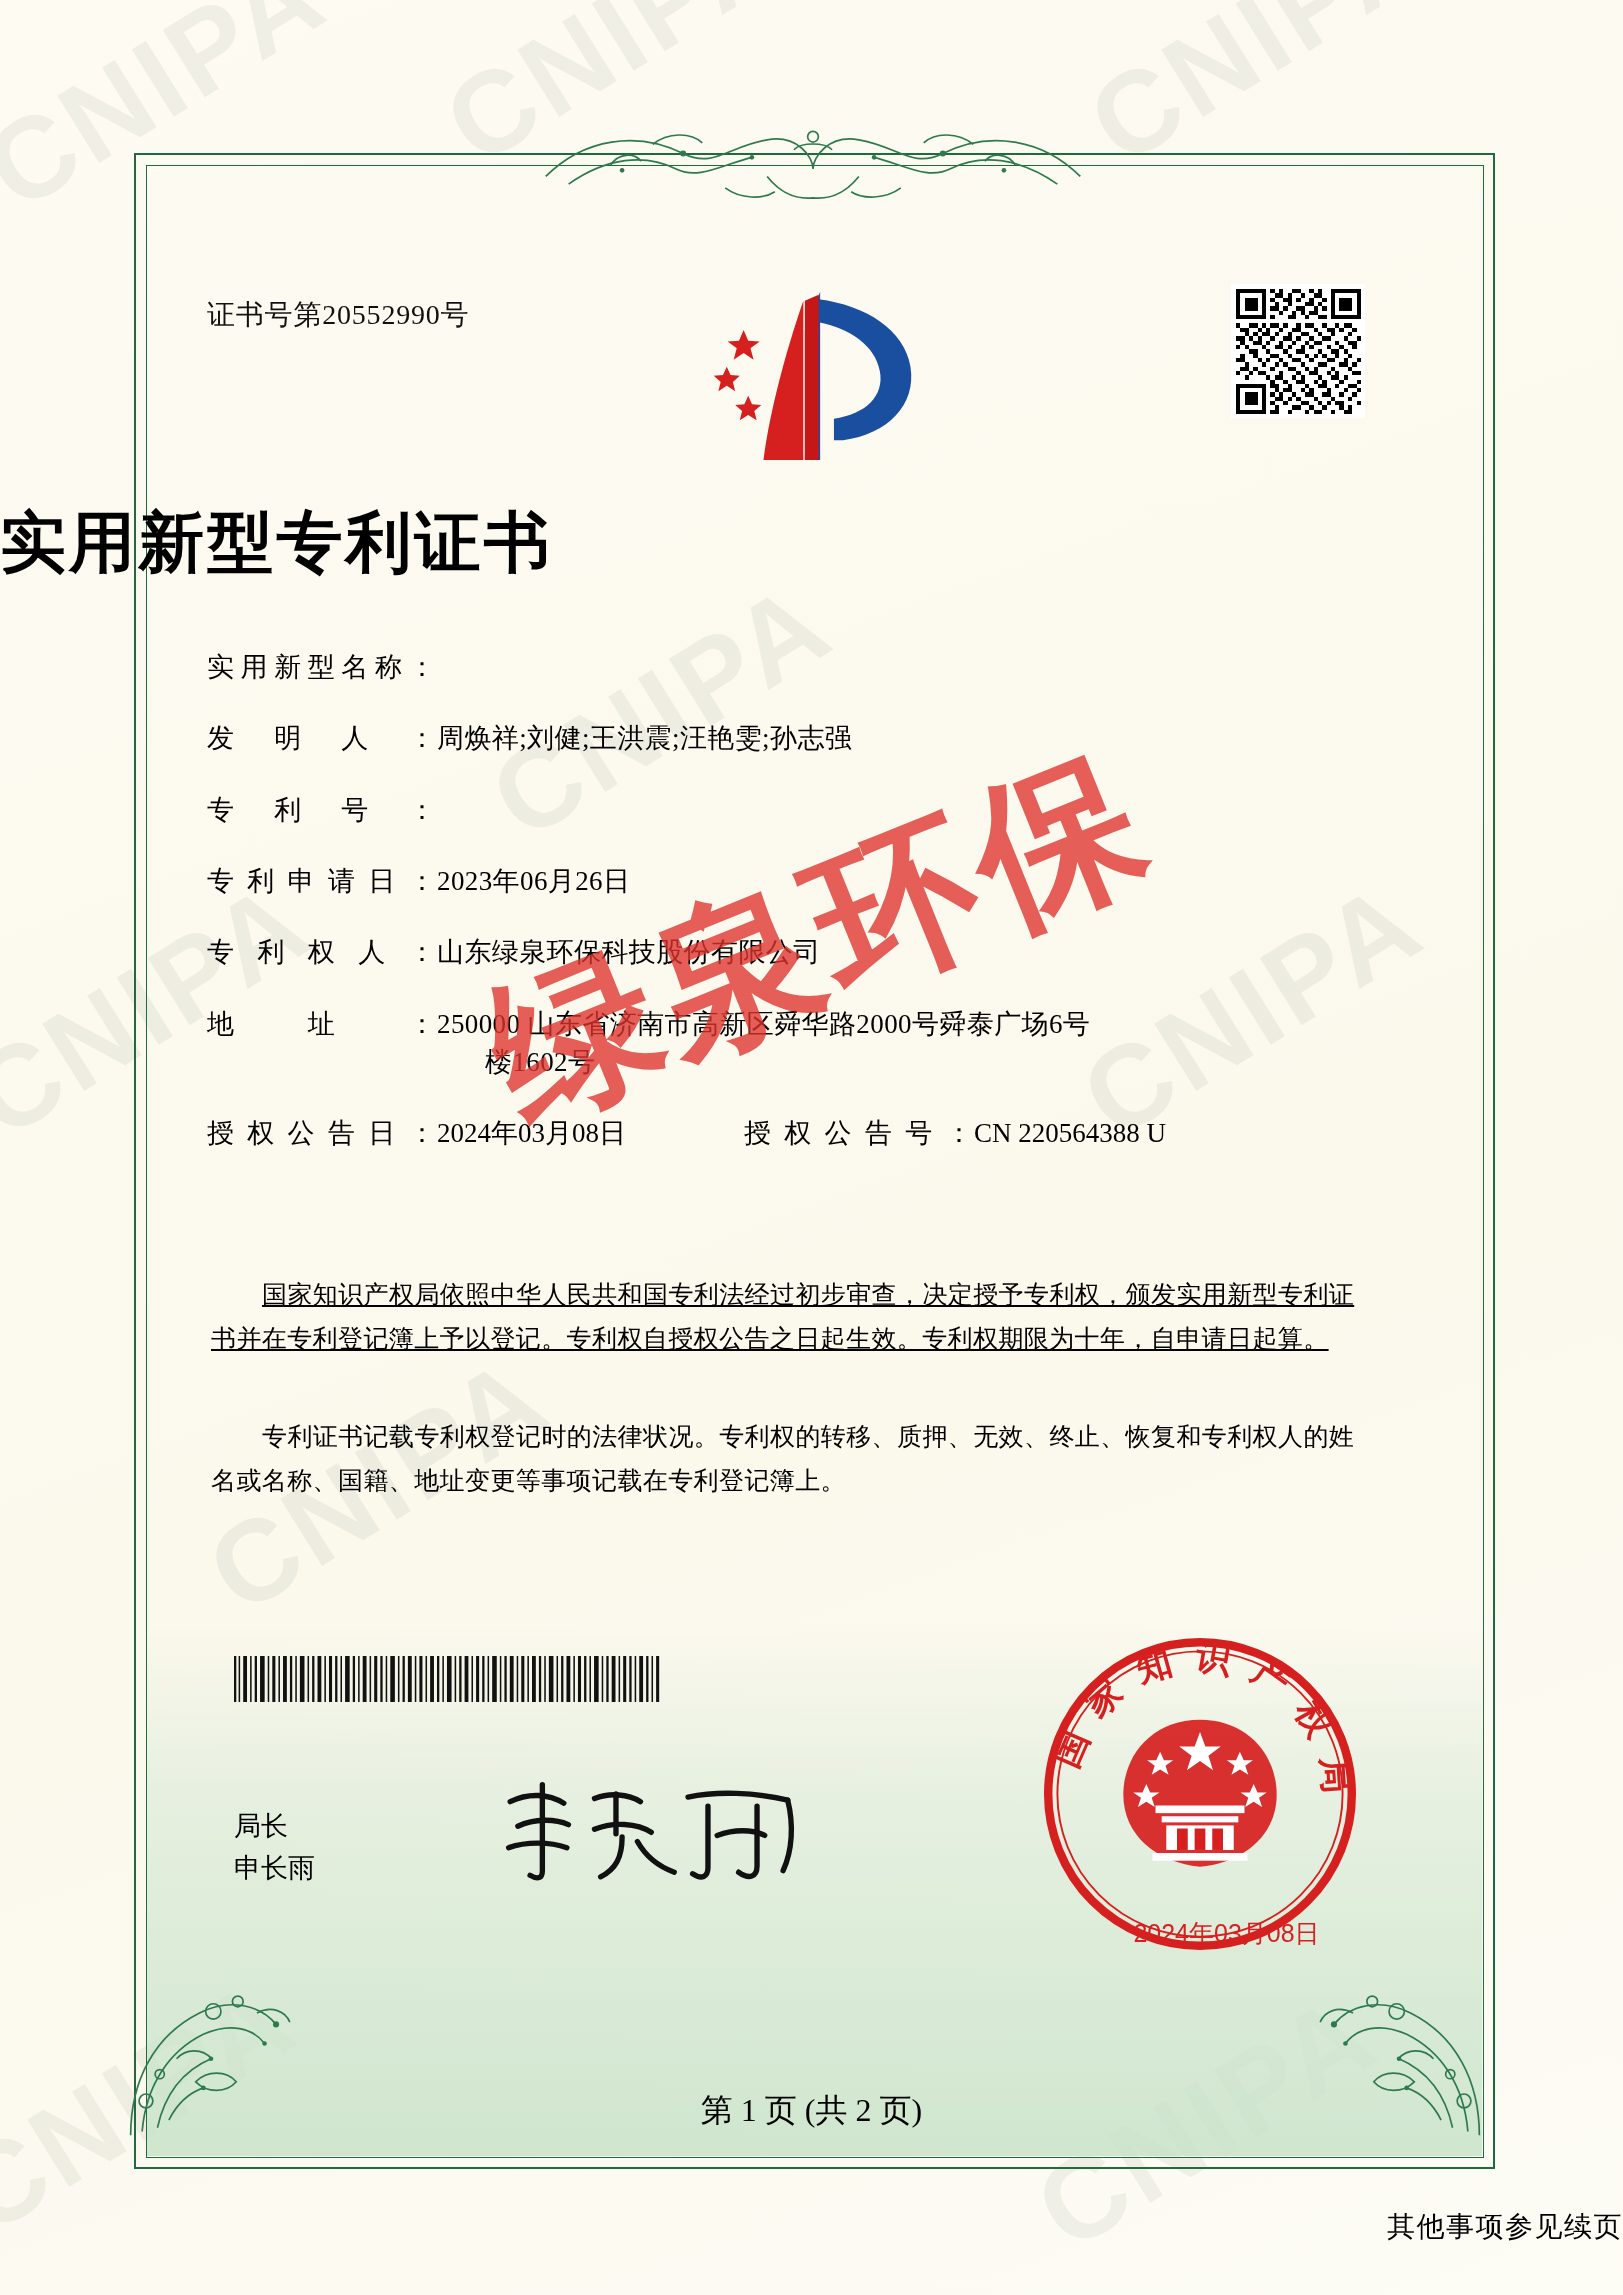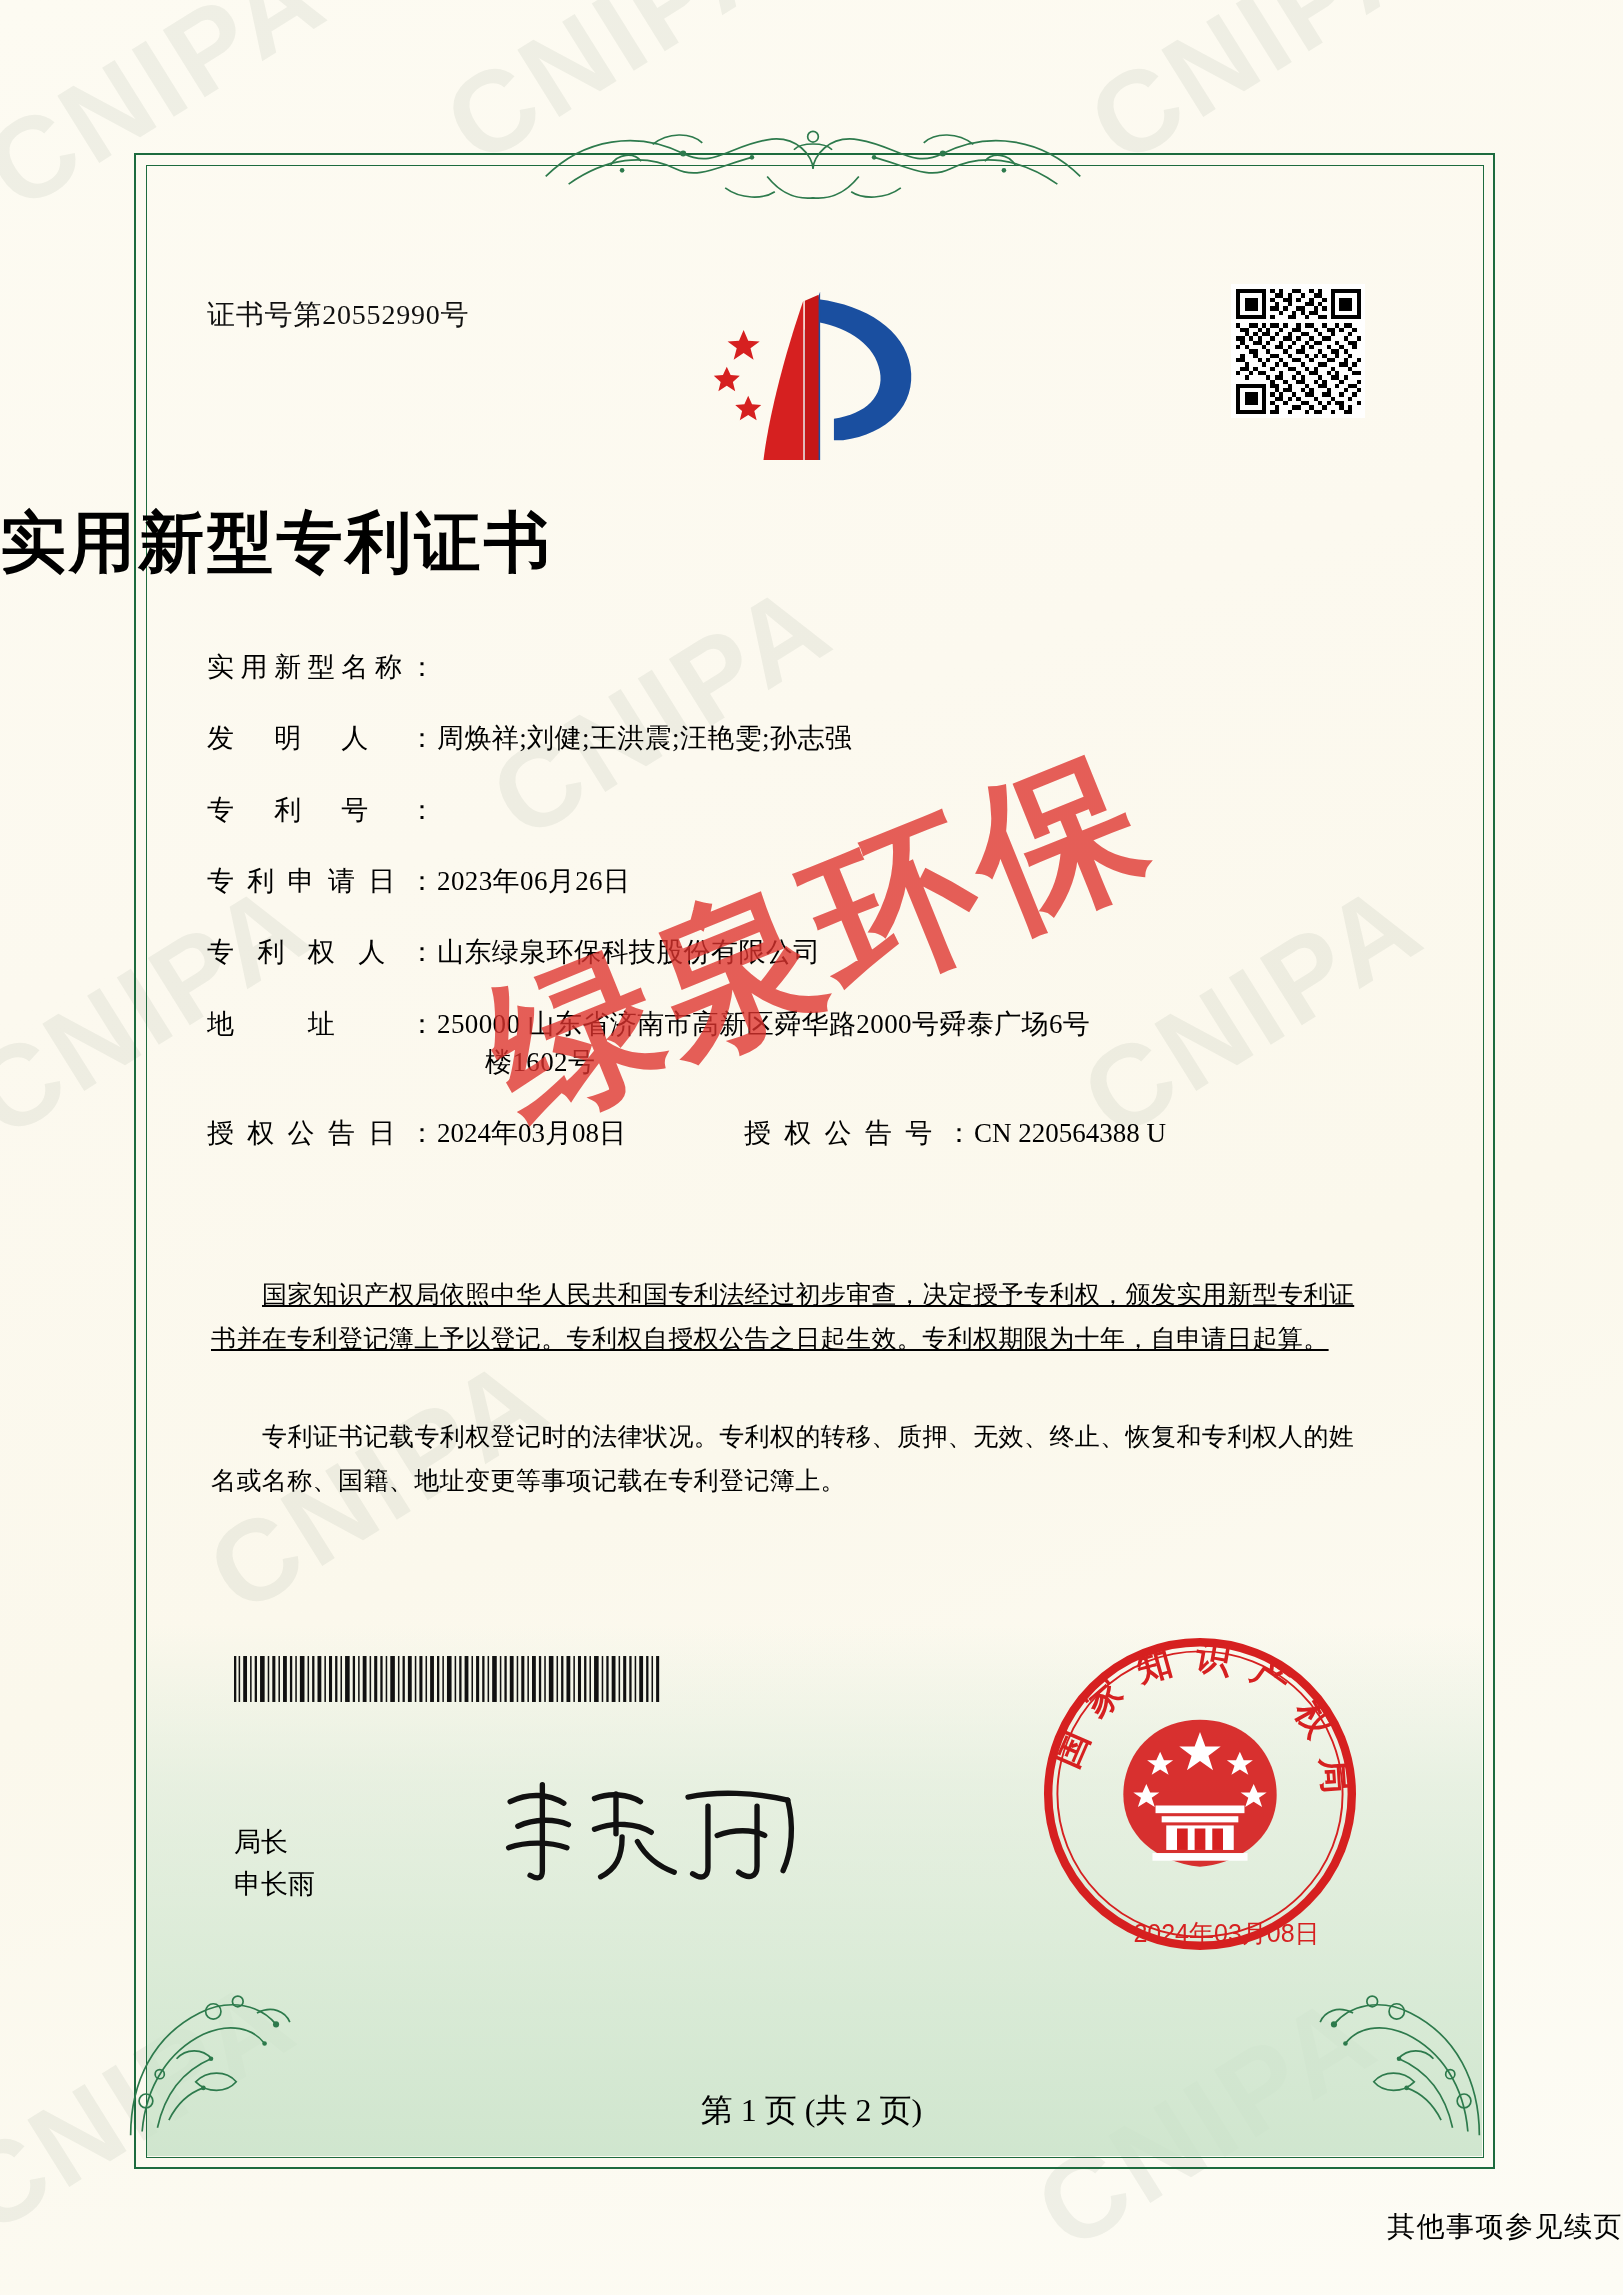--- a/index.html
+++ b/index.html
@@ -190,21 +190,20 @@
   }
 
   
   .sig-label {
     position: absolute;
     left: 234px;
     top: 1806px;
     font-size: 27px;
     line-height: 1.55;
     color: #000;
-    margin-top: 16px;
   }
   .sig-script {
     position: absolute;
     left: 487px;
     top: 1771px;
     width: 330px;
     height: 115px;
   }
 
   

